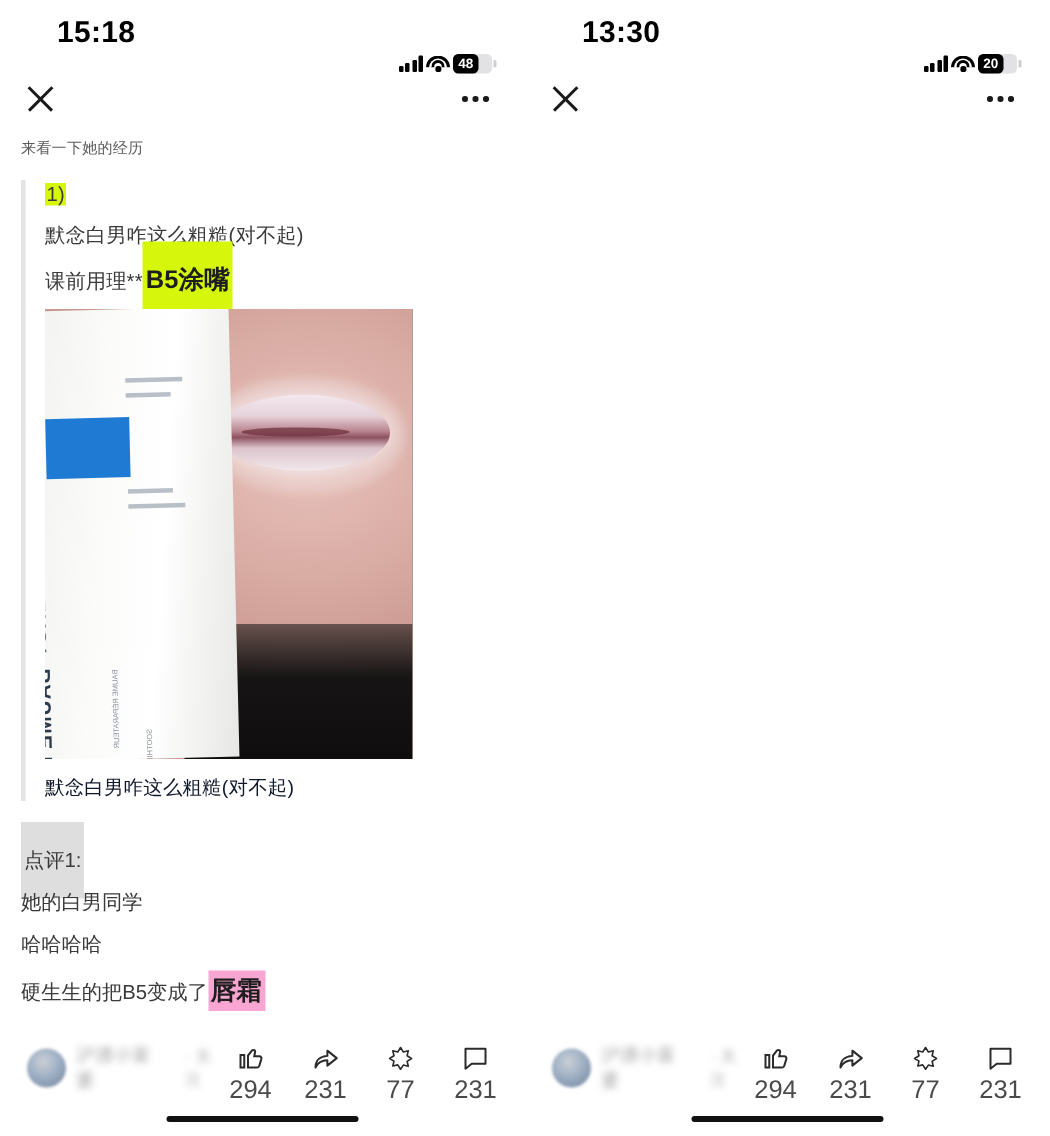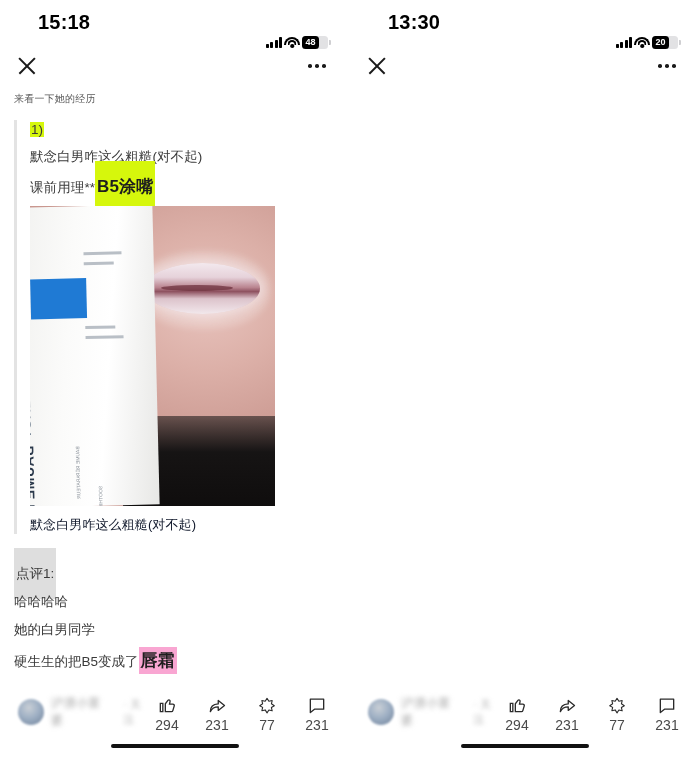--- a/index.html
+++ b/index.html
@@ -106,21 +106,21 @@
     background: #fff; display: flex; align-items: flex-start; padding: 14px 18px 0 18px; }
   .author { display: flex; align-items: center; gap: 7px; }
   .avatar { width: 26px; height: 26px; border-radius: 50%;
     background: radial-gradient(circle at 42% 34%, #c9cfd6 0%, #9fb0c4 45%, #6e8099 100%);
     filter: blur(1px); }
   .uname { font-size: 12px; color: #9a9a9a; filter: blur(2.6px); letter-spacing: .5px; }
   .follow { font-size: 11px; color: #b6b6b6; filter: blur(2.2px); margin-left: 3px; }
   .actions { margin-left: auto; display: flex; gap: 20px; }
   .act { display: flex; flex-direction: column; align-items: center; gap: 2px;
     cursor: pointer; width: 30px; }
-  .act .num { font-size: 14px; color: #4a4a4a; }
+  .act .num { font-size: 17px; color: #4a4a4a; }
   .homebar { position: absolute; left: 50%; transform: translateX(-50%); bottom: 9px;
     width: 128px; height: 4.5px; border-radius: 3px; background: #111; }
 </style>
 </head>
 <body>
 
 <div class="screens">
 
   <div class="panel panel-left">
 
@@ -186,22 +186,22 @@
         </div>
 
         <div class="caption">默念白男咋这么粗糙(对不起)</div>
       </div>
 
       <div class="gap"></div>
 
       <div class="cline">
         <span class="hl-gray">点评1:</span>
       </div>
+      <div class="cline">她的白男同学</div>
       <div class="cline">哈哈哈哈</div>
-      <div class="cline">她的白男同学</div>
       <div class="cline">
         <span>硬生生的把B5变成了</span><span class="hl-pink">唇霜</span>
       </div>
     </div>
 
     <div class="bottombar">
       <div class="author">
         <div class="avatar"></div>
         <div class="uname">沪漂小富婆</div>
         <div class="follow">· 关注</div>

